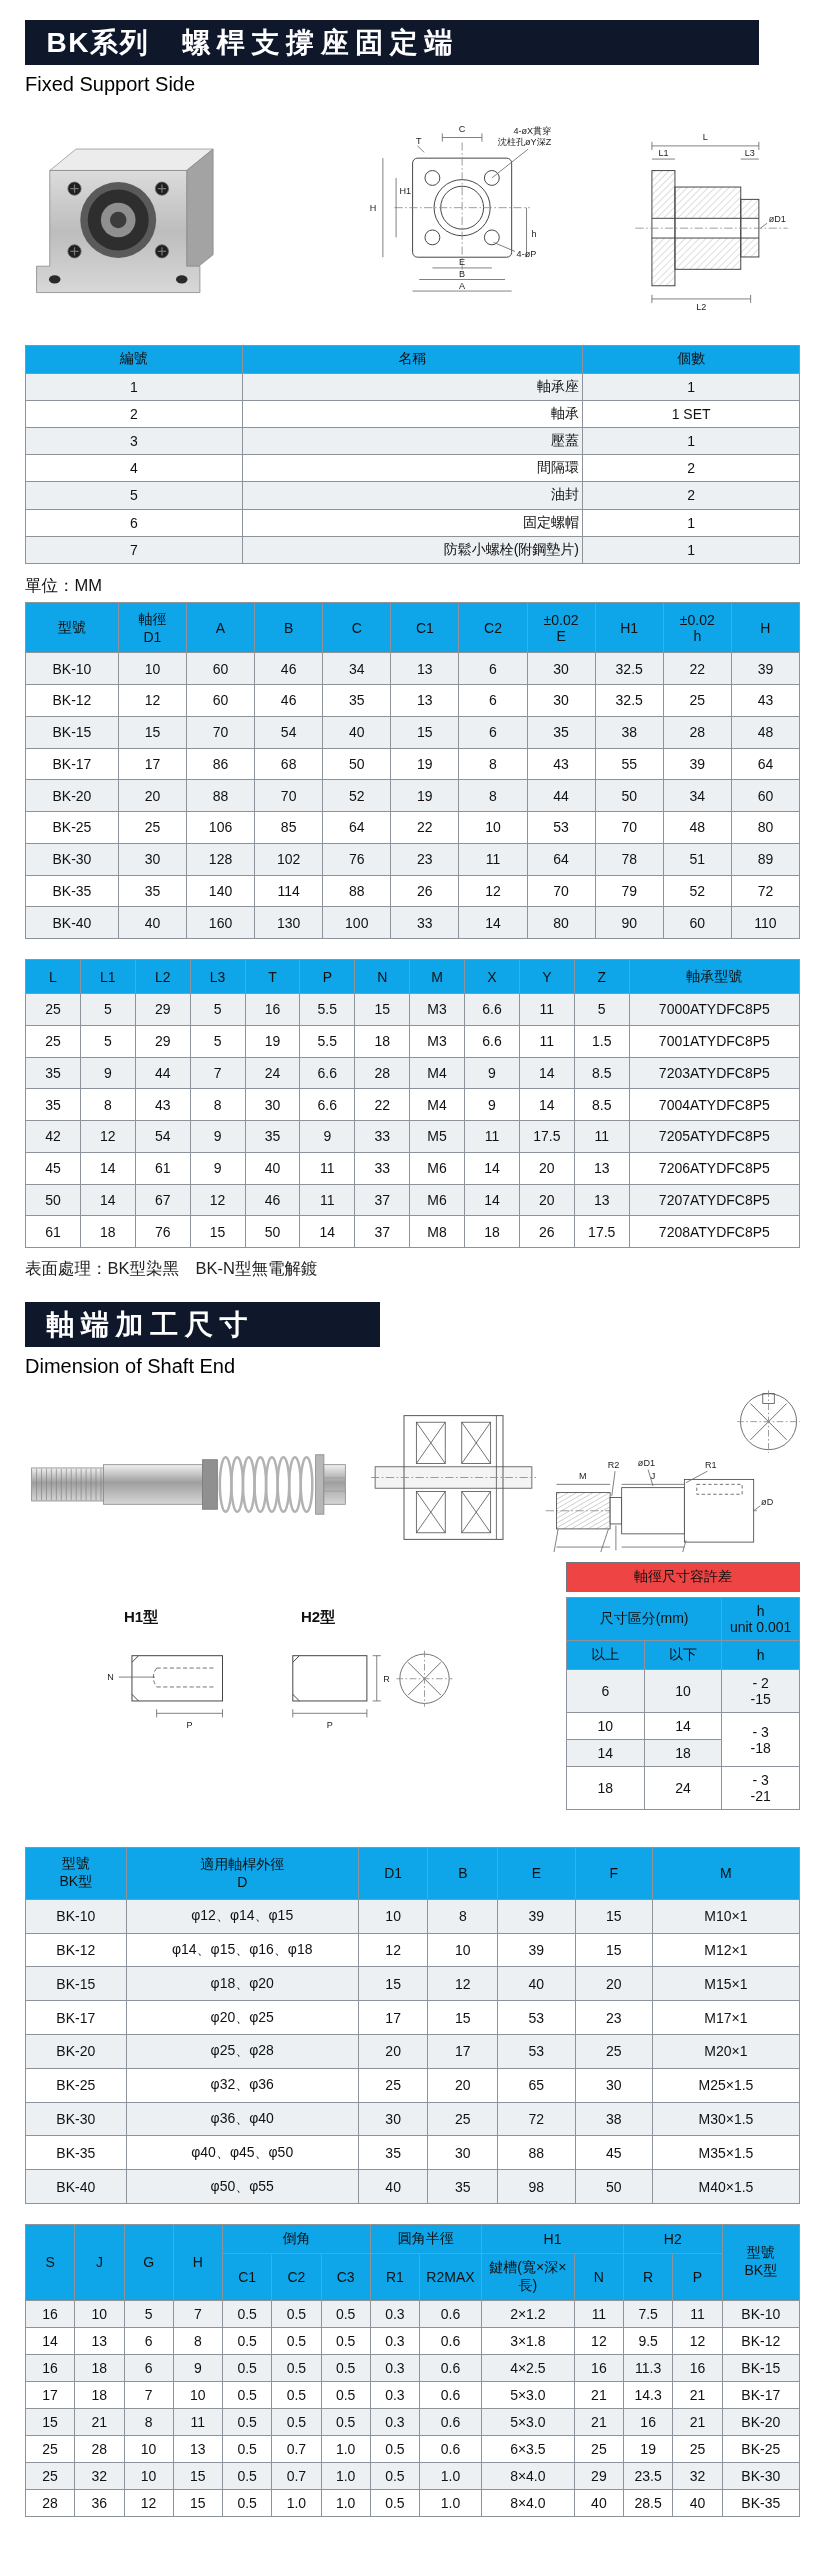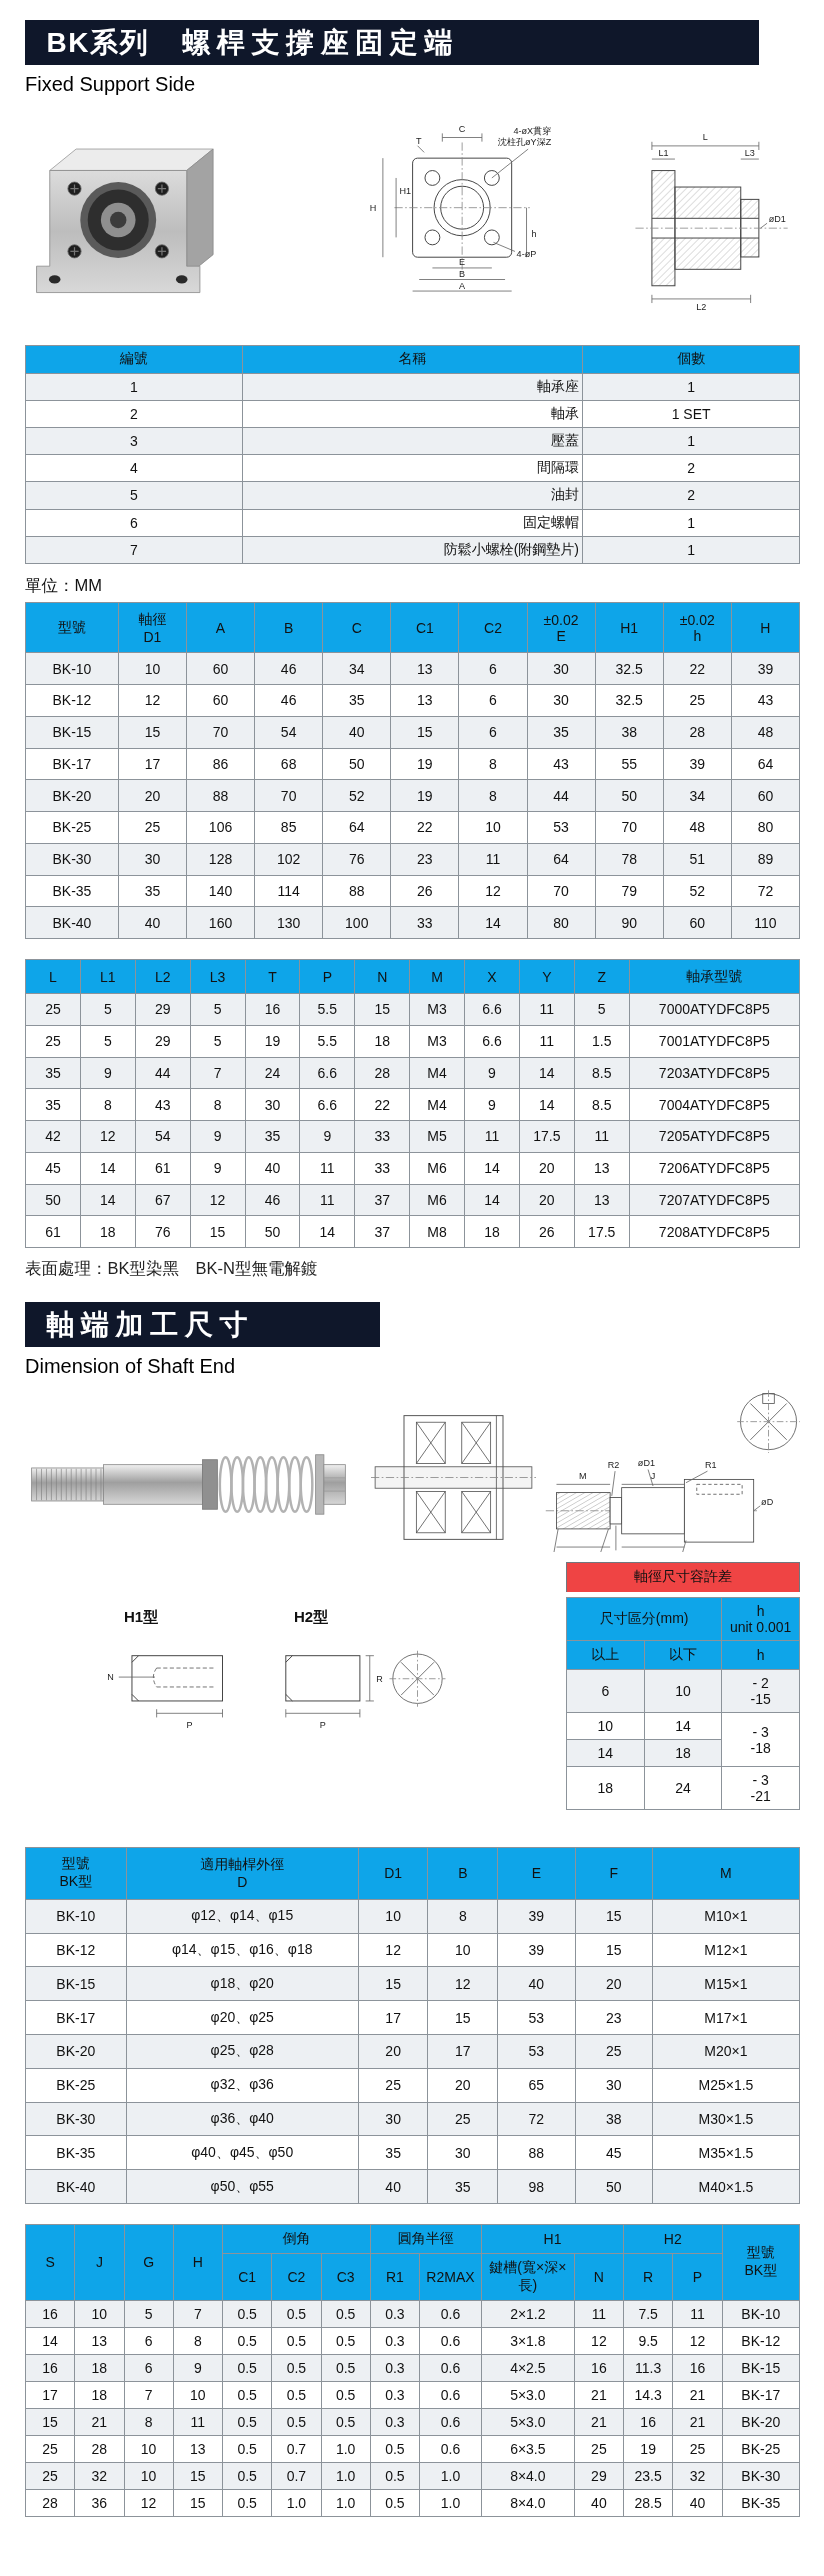--- a/index.html
+++ b/index.html
@@ -732,21 +732,21 @@
           <line x1="70" y1="95" x2="70" y2="105"></line>
             <line x1="150" y1="95" x2="150" y2="105"></line>
         </g>
         <g font-size="11">
           <text x="10" y="60">N</text>
           <text x="110" y="118" text-anchor="middle">P</text>
         </g>
       </svg>
     </div>
 
-    <div class="type-block" style="left:244px;top:221px">
+    <div class="type-block" style="left:251px;top:221px">
       <div class="type-label">H2型</div>
       <svg width="190" height="107" viewBox="0 0 230 130">
         <g stroke="#444" fill="none" stroke-width="1.2">
           <rect x="20" y="30" width="90" height="55"></rect>
           <line x1="20" y1="38" x2="28" y2="30"></line>
             <line x1="20" y1="77" x2="28" y2="85"></line>
         </g>
         <g stroke="#666" fill="none">
           <line x1="122" y1="30" x2="122" y2="85"></line>
           <line x1="117" y1="30" x2="127" y2="30"></line>

